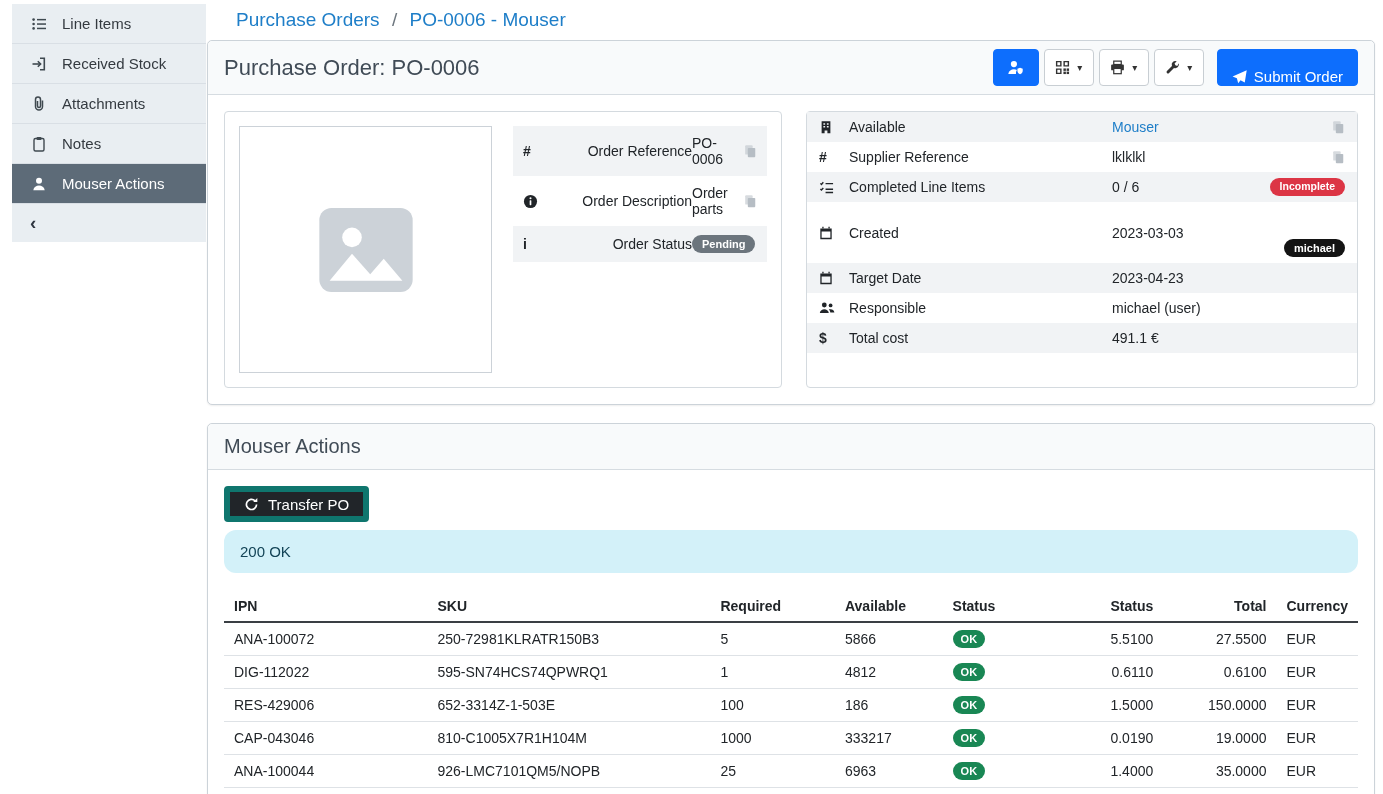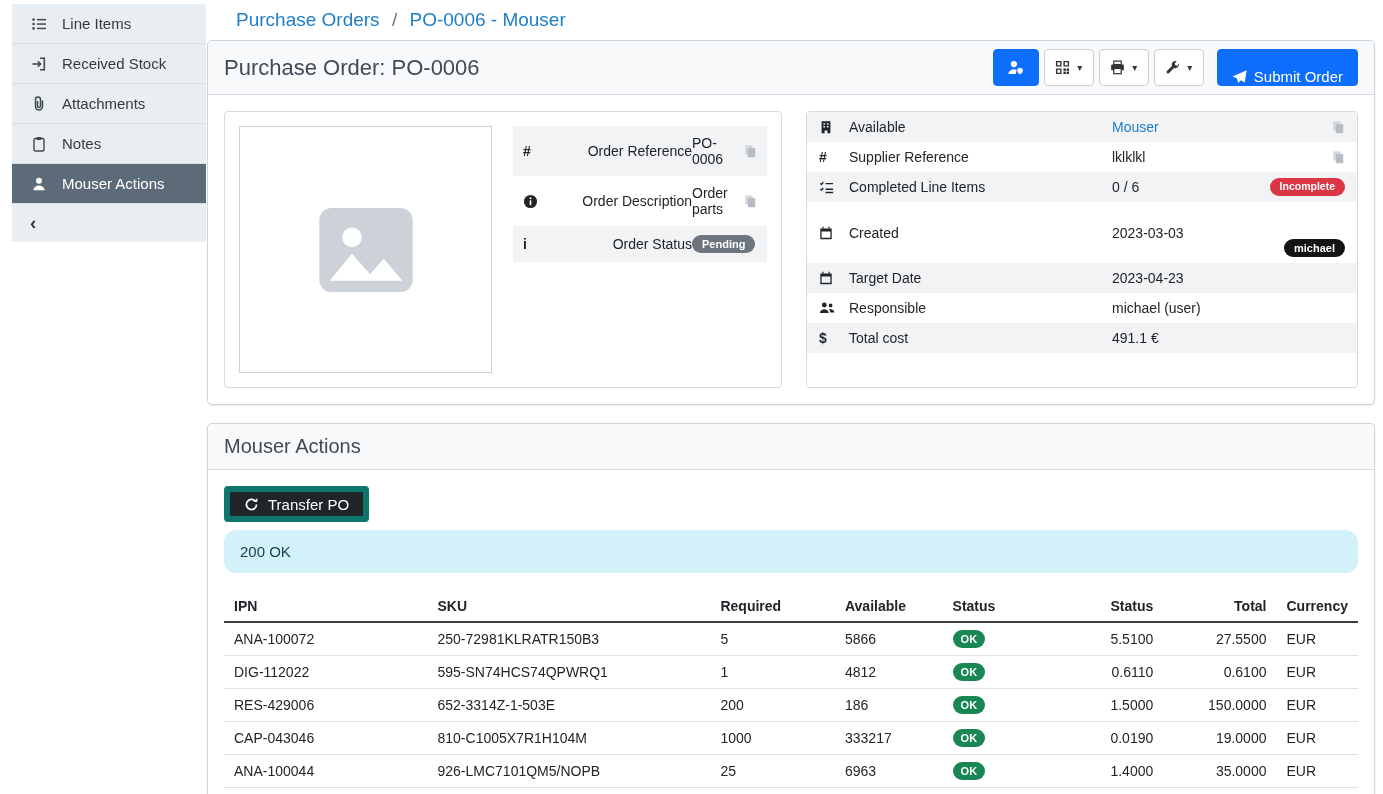--- a/index.html
+++ b/index.html
@@ -415,21 +415,21 @@
             <td>1</td>
             <td>4812</td>
             <td><span class="pill pill-green">OK</span></td>
             <td class="num">0.6110</td>
             <td class="num">0.6100</td>
             <td>EUR</td>
           </tr>
             <tr>
             <td>RES-429006</td>
             <td>652-3314Z-1-503E</td>
-            <td>200</td>
+            <td>100</td>
             <td>186</td>
             <td><span class="pill pill-green">OK</span></td>
             <td class="num">1.5000</td>
             <td class="num">150.0000</td>
             <td>EUR</td>
           </tr>
             <tr>
             <td>CAP-043046</td>
             <td>810-C1005X7R1H104M</td>
             <td>1000</td>

